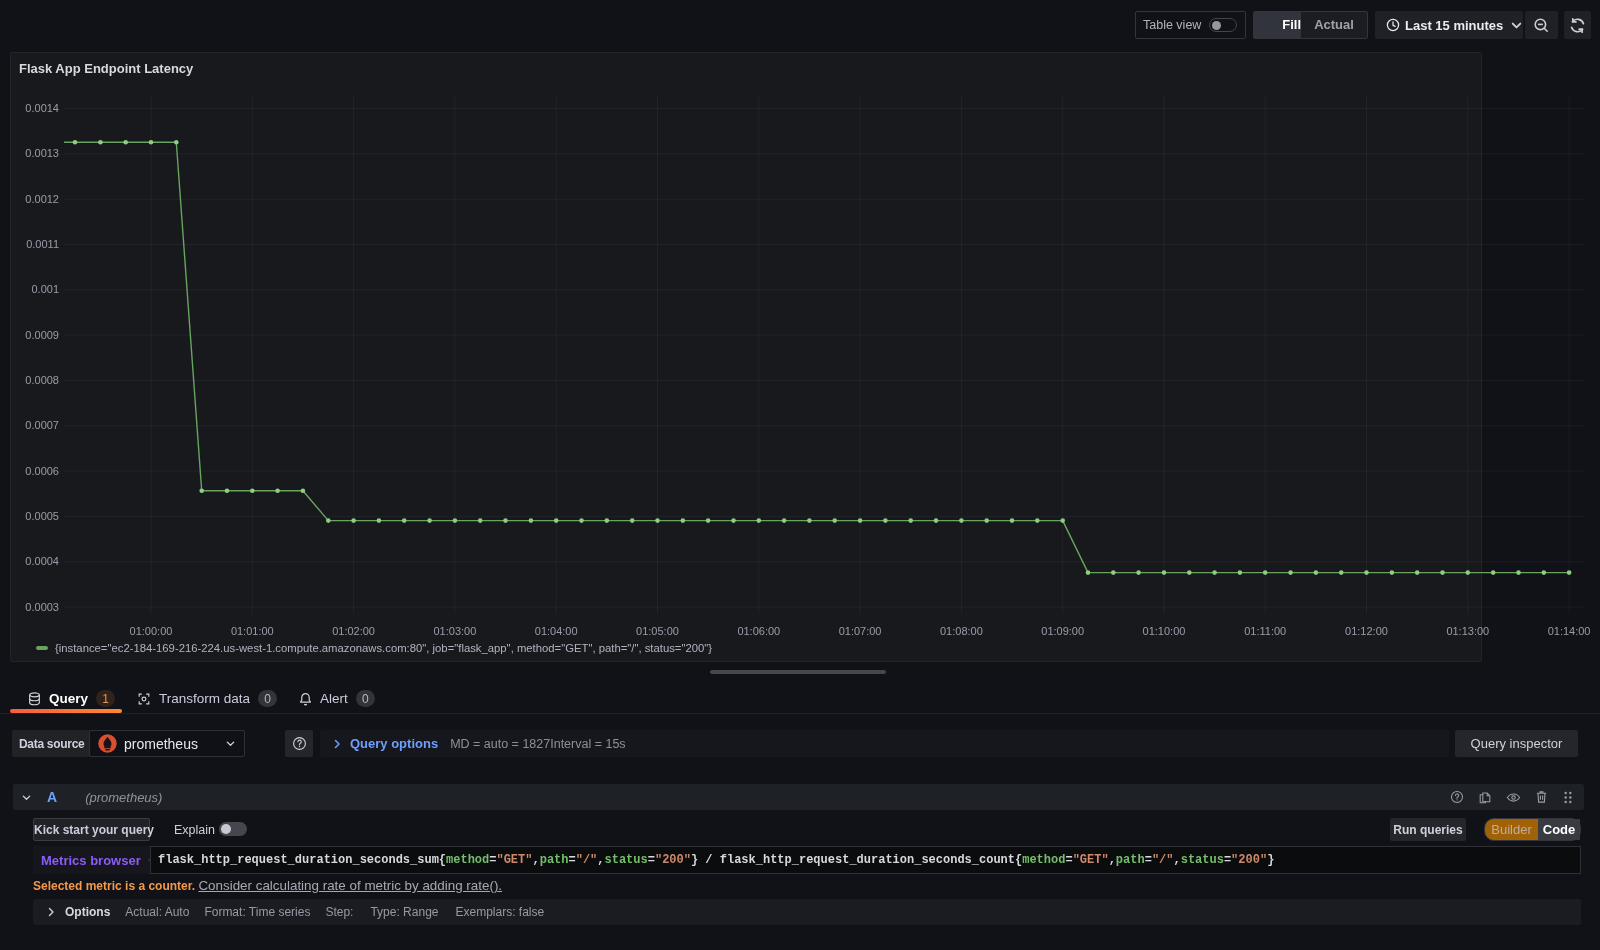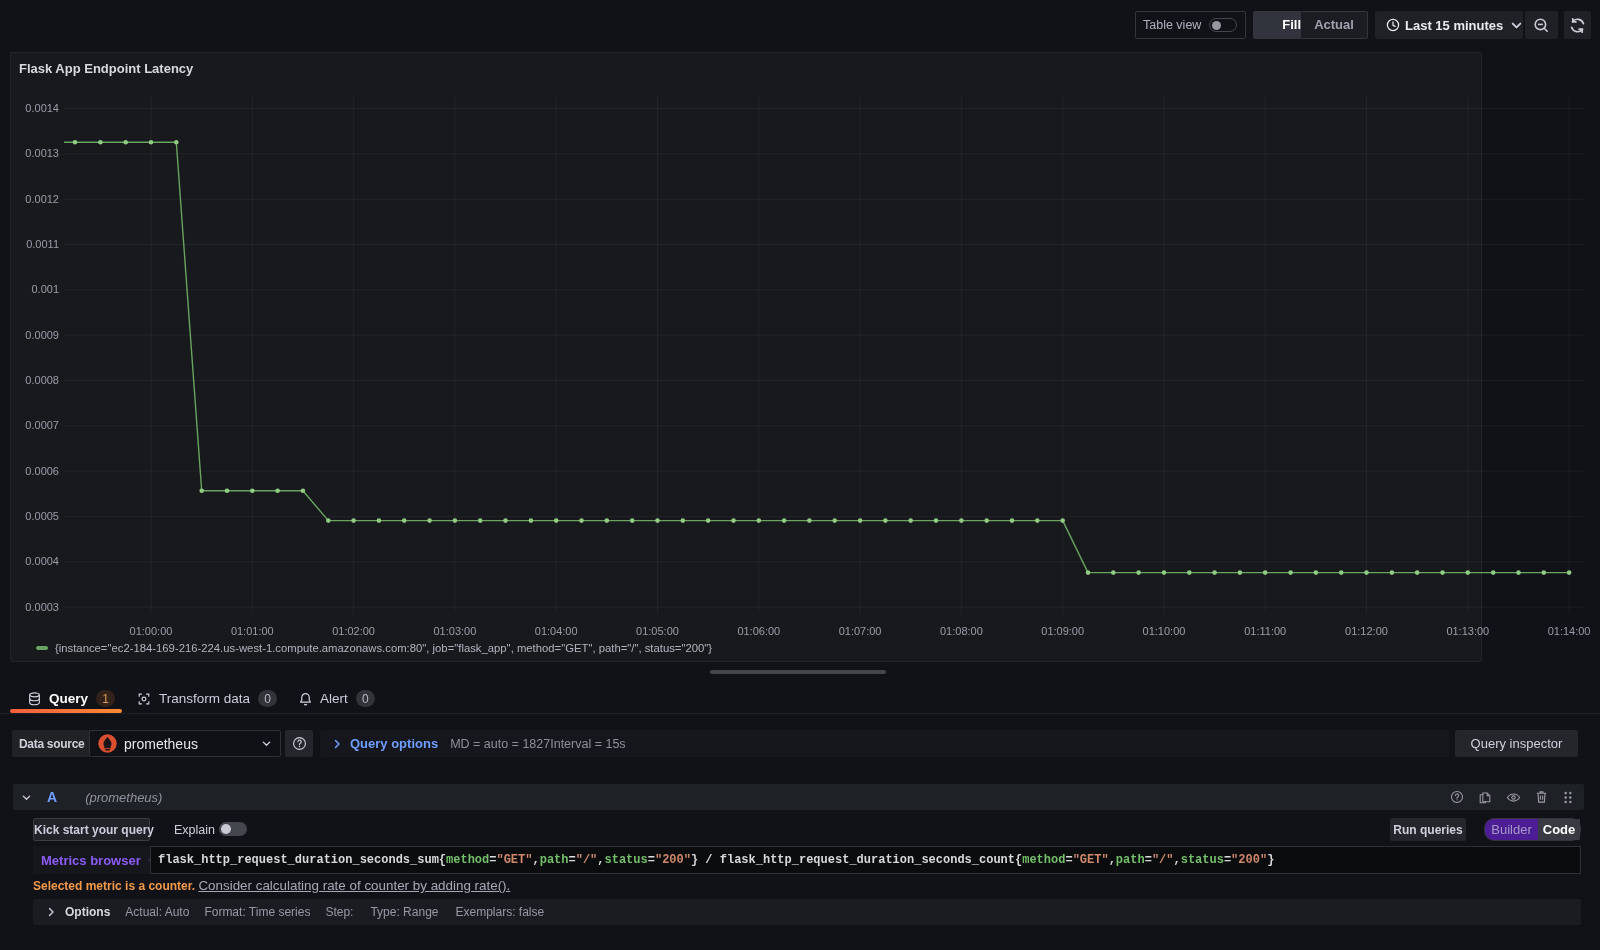--- a/index.html
+++ b/index.html
@@ -42,21 +42,21 @@
 .input { background:#101116; border:1px solid #2e3036; height:27px; }
 .btn { background:#24262c; font-size:13px; color:#d0d0dc; height:27px; justify-content:center; border-radius:2px; }
 .qo { position:absolute; left:320px; top:730px; width:1129px; height:27px; background:#16171c; border-radius:2px; display:flex; align-items:center; font-size:13px; }
 .blue { color:#6e9fff; }
 
 .arow { position:absolute; left:13px; top:784px; width:1571px; height:26px; background:#1e2126; border-radius:2px; display:flex; align-items:center; }
 .aicons { margin-left:auto; display:flex; align-items:center; gap:14px; margin-right:10px; }
 
 .ksbtn { left:33px; top:818px; width:117px; border:1px solid #3a3c42; font-weight:700; font-size:12px; background:#202227; height:23px; }
 .runbtn { left:1390px; top:818px; width:76px; background:#24262c; font-weight:700; font-size:12px; height:23px; }
-.bc { position:absolute; left:1484px; top:818px; width:97px; height:23px; background:#4c1d95; border:1px solid #33353b; border-radius:10px; display:flex; font-size:13px; }
+.bc { position:absolute; left:1484px; top:818px; width:97px; height:23px; background:#a16207; border:1px solid #33353b; border-radius:10px; display:flex; font-size:13px; }
 .bc .seg { flex:1; display:flex; align-items:center; justify-content:center; color:rgba(204,204,220,0.7); }
 .bc .seg:first-child { flex:0 0 53px; }
 .bc .on { background:#383b42; color:#fff; font-weight:700; border-radius:1px; }
 
 .mb { position:absolute; left:33px; top:846px; width:117px; white-space:nowrap; height:28px; background:#16171c; display:flex; align-items:center; font-size:13px; font-weight:700; color:#8b5cf6; padding-left:8px; }
 .qfield { position:absolute; left:150px; top:846px; width:1431px; height:28px; background:#0b0c0e; border:1px solid #2e3036; display:flex; align-items:center; padding-left:7px; font-family:"Liberation Mono",monospace; font-size:12px; font-weight:700; color:#d8d9dd; white-space:pre; }
 .qfield .g { color:#73bf69; }
 .qfield .s { color:#d0886a; }
 .warn { position:absolute; left:33px; top:878px; font-size:12px; font-weight:700; color:#f2994a; }
 .warn a { color:rgba(204,204,220,0.8); text-decoration:underline; font-weight:400; font-size:13.4px; }
@@ -254,21 +254,21 @@
         <path d="M7 1.8a4 4 0 0 1 4 4v2.8l1.3 2.2H1.7L3 8.6V5.8a4 4 0 0 1 4-4z" stroke-linejoin="round"></path>
         <path d="M5.7 12.9a1.4 1.4 0 0 0 2.6 0"></path>
       </svg>
     <span class="lbl">Alert</span>
       <span class="badge">0</span>
   </div>
 </div>
 <div class="tabline"></div>
 
 <div class="box lblbox" style="left:12px;top:730px;">Data source</div>
-<div class="box input" style="left:89px;top:730px;width:192px;padding:0 8px;">
+<div class="box input" style="left:89px;top:730px;width:156px;padding:0 8px;">
   <svg class="ic" width="19" height="19" viewBox="0 0 32 32" style="margin-right:7px">
       <circle cx="16" cy="16" r="15.5" fill="#d94f30"></circle>
       <path d="M16 5c-3.6 4.4-6.7 7.3-6.7 11.5a6.7 6.7 0 0 0 13.4 0C22.7 12.3 19.6 9.4 16 5z" fill="#191419"></path>
       <rect x="10.2" y="21.8" width="11.6" height="2.4" rx="1" fill="#20161a"></rect>
       <rect x="12" y="25.4" width="8" height="2.2" rx="1" fill="#20161a"></rect>
     </svg>
   <span style="font-size:14px;color:#e6e6ec">prometheus</span>
   <svg class="ic" width="11" height="11" viewBox="0 0 12 12" style="margin-left:auto">
       <path d="M2.5 4.5L6 8L9.5 4.5" fill="none" stroke="#d0d0dc" stroke-width="1.5" stroke-linecap="round" stroke-linejoin="round"></path>
     </svg>
@@ -335,21 +335,21 @@
     <span class="seg">Builder</span>
     <span class="seg on">Code</span>
   </div>
 
 <div class="mb">Metrics browser
   <svg class="ic" width="10" height="10" viewBox="0 0 10 10" style="margin-left:7px">
       <path d="M3.5 1.2L7.2 5L3.5 8.8" fill="none" stroke="#6e9fff" stroke-width="1.6" stroke-linecap="round" stroke-linejoin="round"></path>
     </svg>
 </div>
 <div class="qfield">flask_http_request_duration_seconds_sum{<span class="g">method</span>=<span class="s">"GET"</span>,<span class="g">path</span>=<span class="s">"/"</span>,<span class="g">status</span>=<span class="s">"200"</span>} / flask_http_request_duration_seconds_count{<span class="g">method</span>=<span class="s">"GET"</span>,<span class="g">path</span>=<span class="s">"/"</span>,<span class="g">status</span>=<span class="s">"200"</span>}</div>
-<div class="warn">Selected metric is a counter. <a>Consider calculating rate of counter by adding rate().</a></div>
+<div class="warn">Selected metric is a counter. <a>Consider calculating rate of metric by adding rate().</a></div>
 <div class="optrow">
   <svg class="ic" width="10" height="10" viewBox="0 0 10 10" style="margin-left:13px;margin-right:9px">
       <path d="M3.5 1.5L7 5L3.5 8.5" fill="none" stroke="#d0d0dc" stroke-width="1.4" stroke-linecap="round" stroke-linejoin="round"></path>
     </svg>
   <b>Options</b>
   <span style="margin-left:15px">Actual: Auto</span>
   <span style="margin-left:15px">Format: Time series</span>
   <span style="margin-left:15px">Step:</span>
   <span style="margin-left:17px">Type: Range</span>
   <span style="margin-left:17px">Exemplars: false</span>

